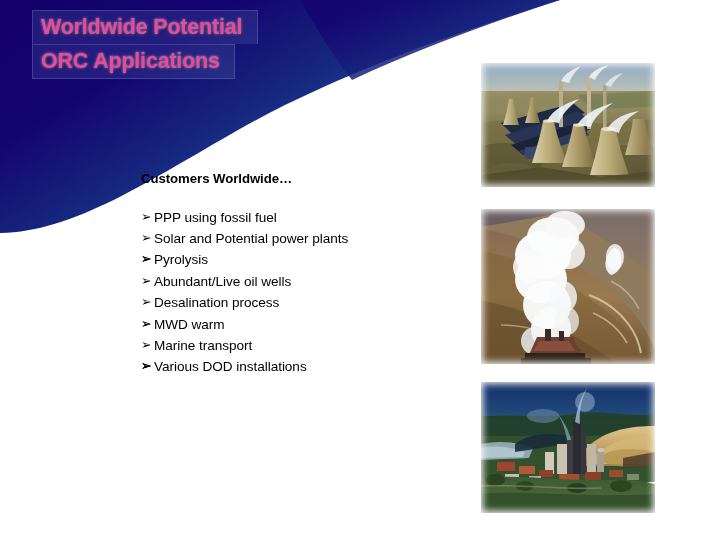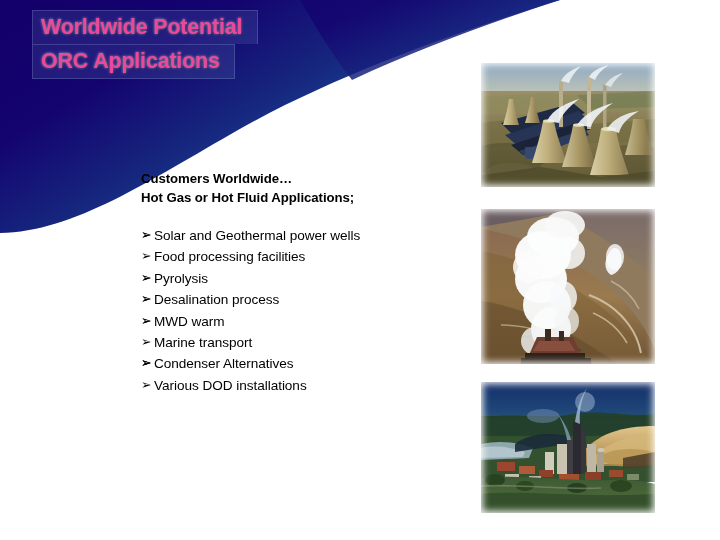--- a/index.html
+++ b/index.html
@@ -160,35 +160,34 @@
     <path d="M300,0 L560,0 C492,22 420,48 352,80 C330,52 314,24 300,0 Z" fill="url(#gradNavyTop)" opacity="0.85"></path>
   </svg>
 
   <div id="title-block">
     <span class="title-line">Worldwide Potential</span>
     <span class="title-line last">ORC Applications</span>
   </div>
 
   <div id="body-block">
     <div class="lead">Customers Worldwide…</div>
-    <div class="lead">Hot Gas or Hot Fluid Applications;</div>
     <ul id="bullet-list">
-        <li><span class="bullet-glyph">➢</span></li>
-        <li><span class="bullet-glyph">➢</span><span>Solar and Geothermal power wells</span></li>
-        <li><span class="bullet-glyph">➢</span><span>Food processing facilities</span></li>
+        <li><span class="bullet-glyph">➢</span><span>PPP using fossil fuel</span></li>
+        <li><span class="bullet-glyph">➢</span><span>Solar and Potential power plants</span></li>
+        <li><span class="bullet-glyph">➢</span></li>
         <li><span class="bullet-glyph">➢</span></li>
         <li><span class="bullet-glyph">➢</span><span>Pyrolysis</span></li>
-        <li><span class="bullet-glyph">➢</span></li>
+        <li><span class="bullet-glyph">➢</span><span>Abundant/Live oil wells</span></li>
         <li><span class="bullet-glyph">➢</span><span>Desalination process</span></li>
         <li><span class="bullet-glyph">➢</span></li>
         <li><span class="bullet-glyph">➢</span><span>MWD warm</span></li>
         <li><span class="bullet-glyph">➢</span><span>Marine transport</span></li>
         <li><span class="bullet-glyph">➢</span></li>
         <li><span class="bullet-glyph">➢</span></li>
-        <li><span class="bullet-glyph">➢</span><span>Condenser Alternatives</span></li>
+        <li><span class="bullet-glyph">➢</span></li>
         <li><span class="bullet-glyph">➢</span><span>Various DOD installations</span></li>
       </ul>
   </div>
 
   <div class="photo" id="photo-power-plant">
     <div class="shadow"></div>
     <svg class="inner" viewBox="0 0 174 124" preserveAspectRatio="none">
       <defs>
         <linearGradient id="skyA" x1="0" y1="0" x2="0" y2="1">
           <stop offset="0" stop-color="#8FA9C4"></stop>

